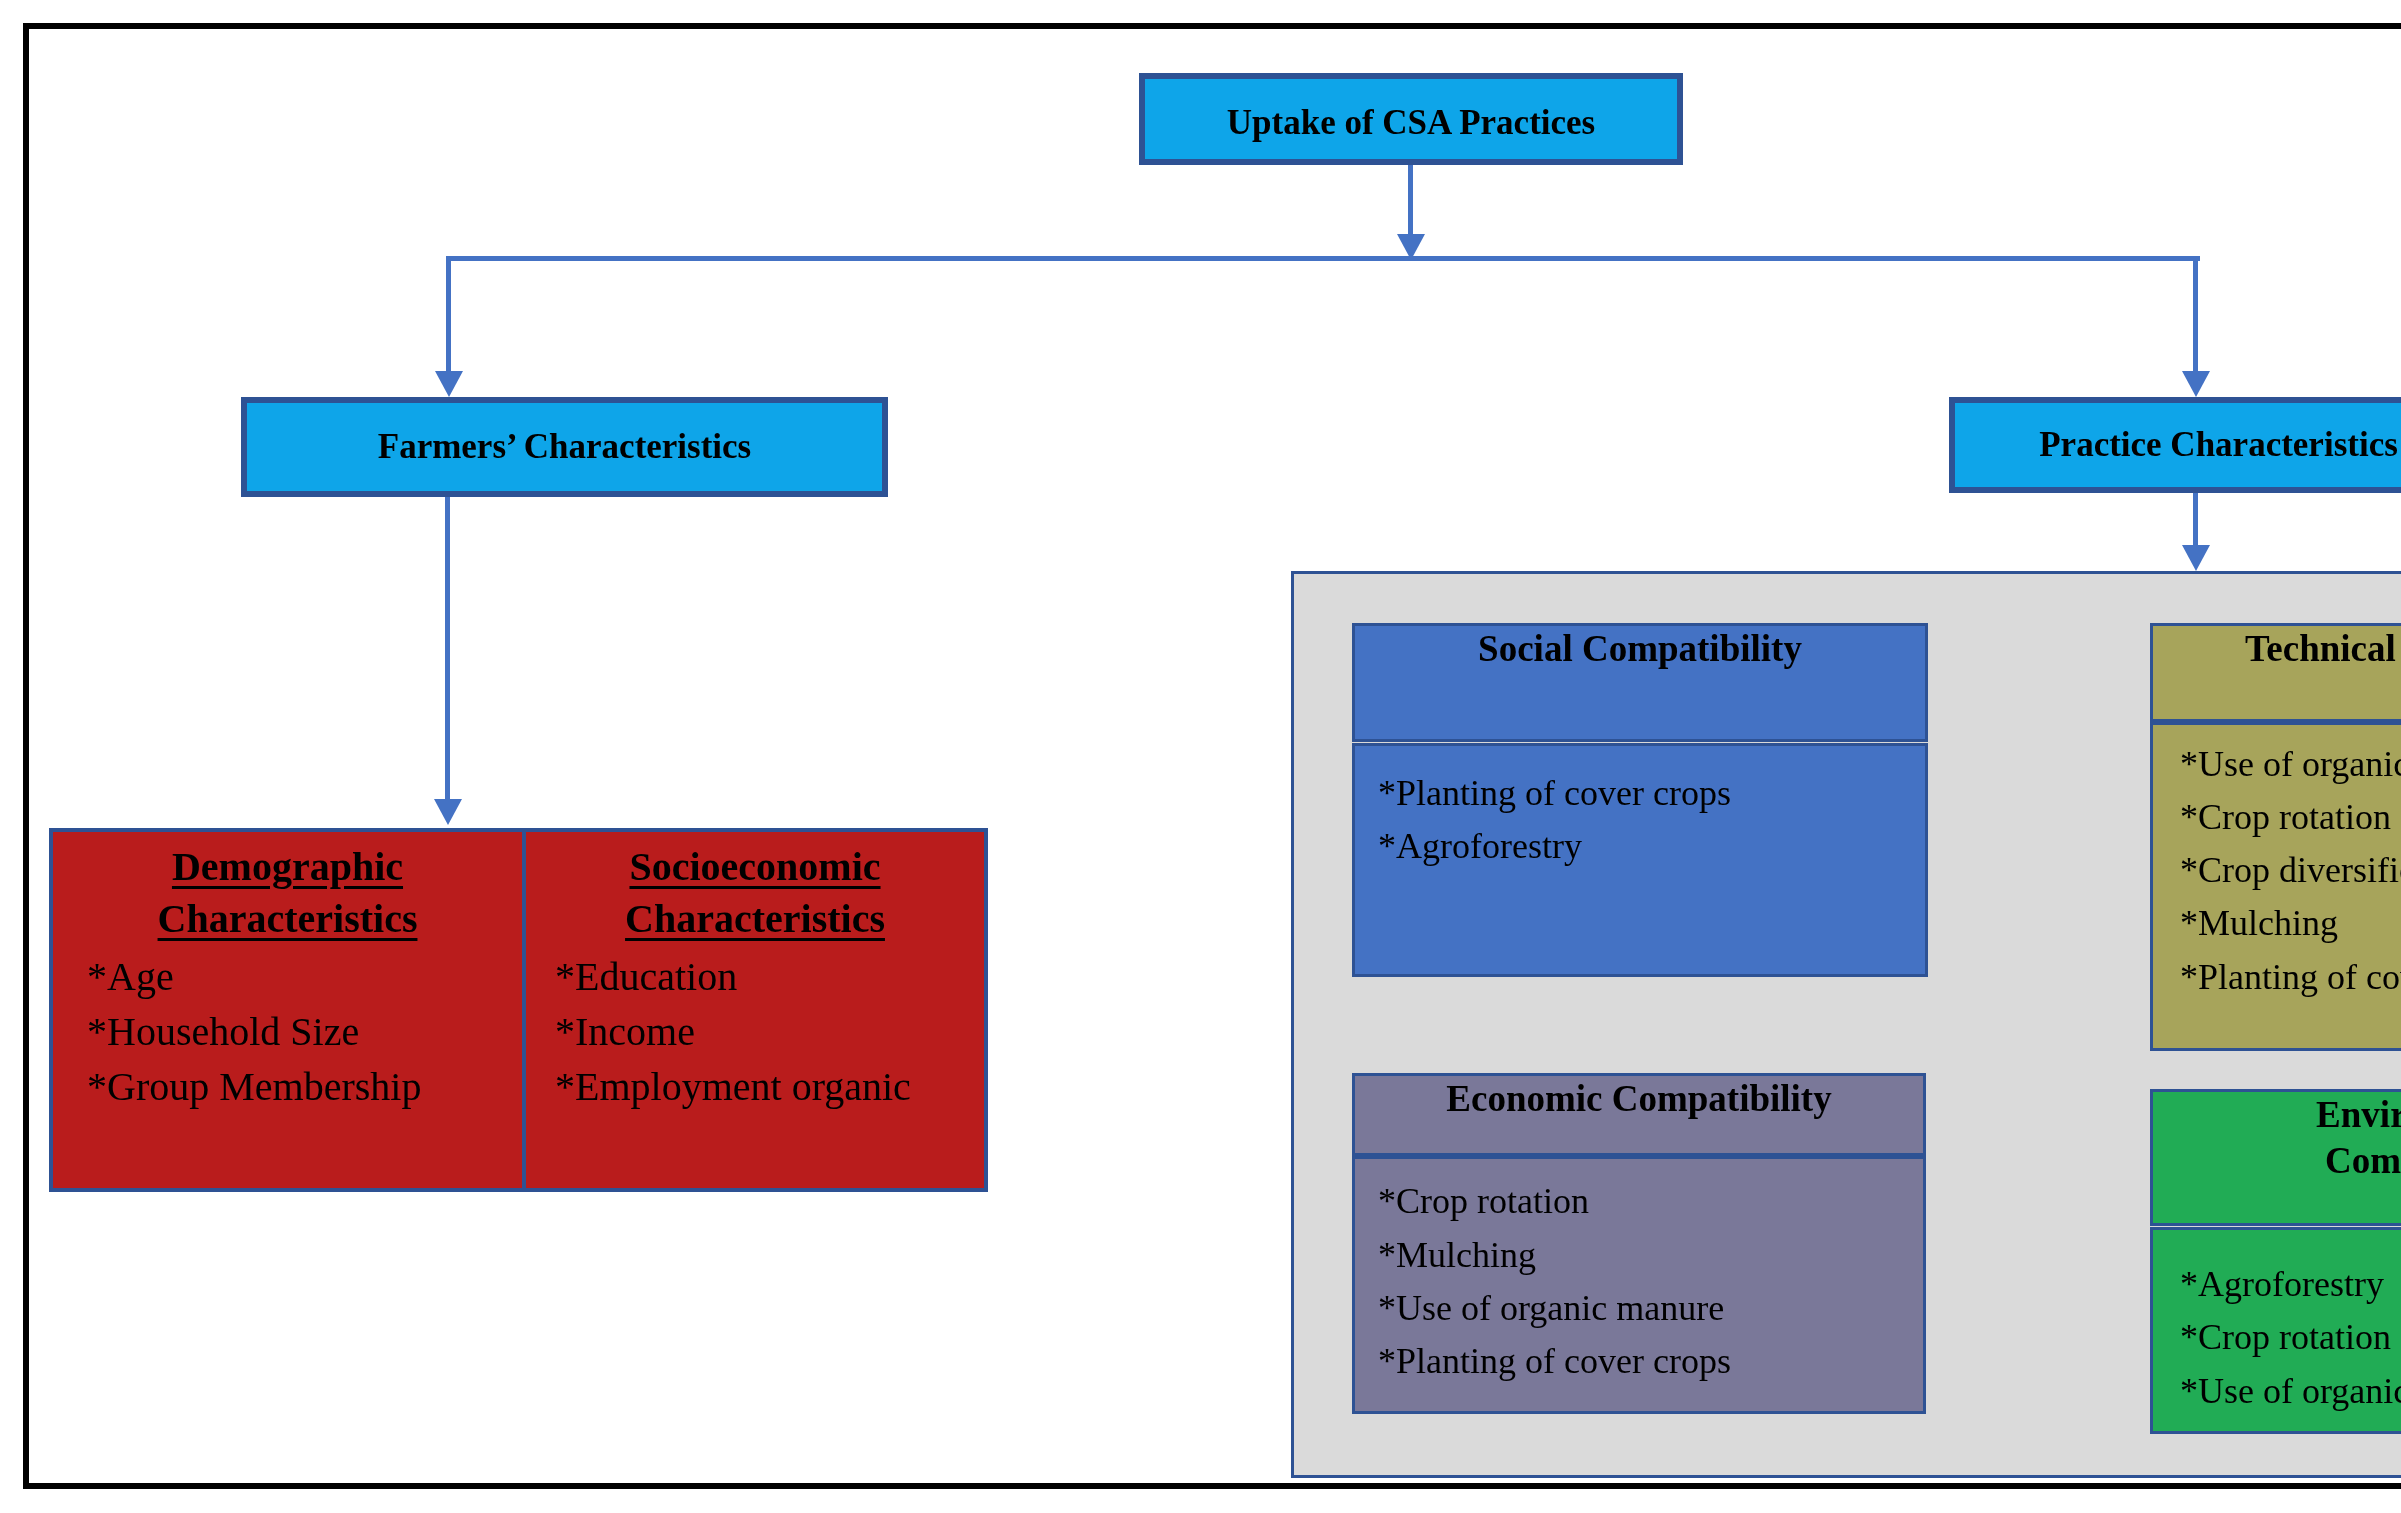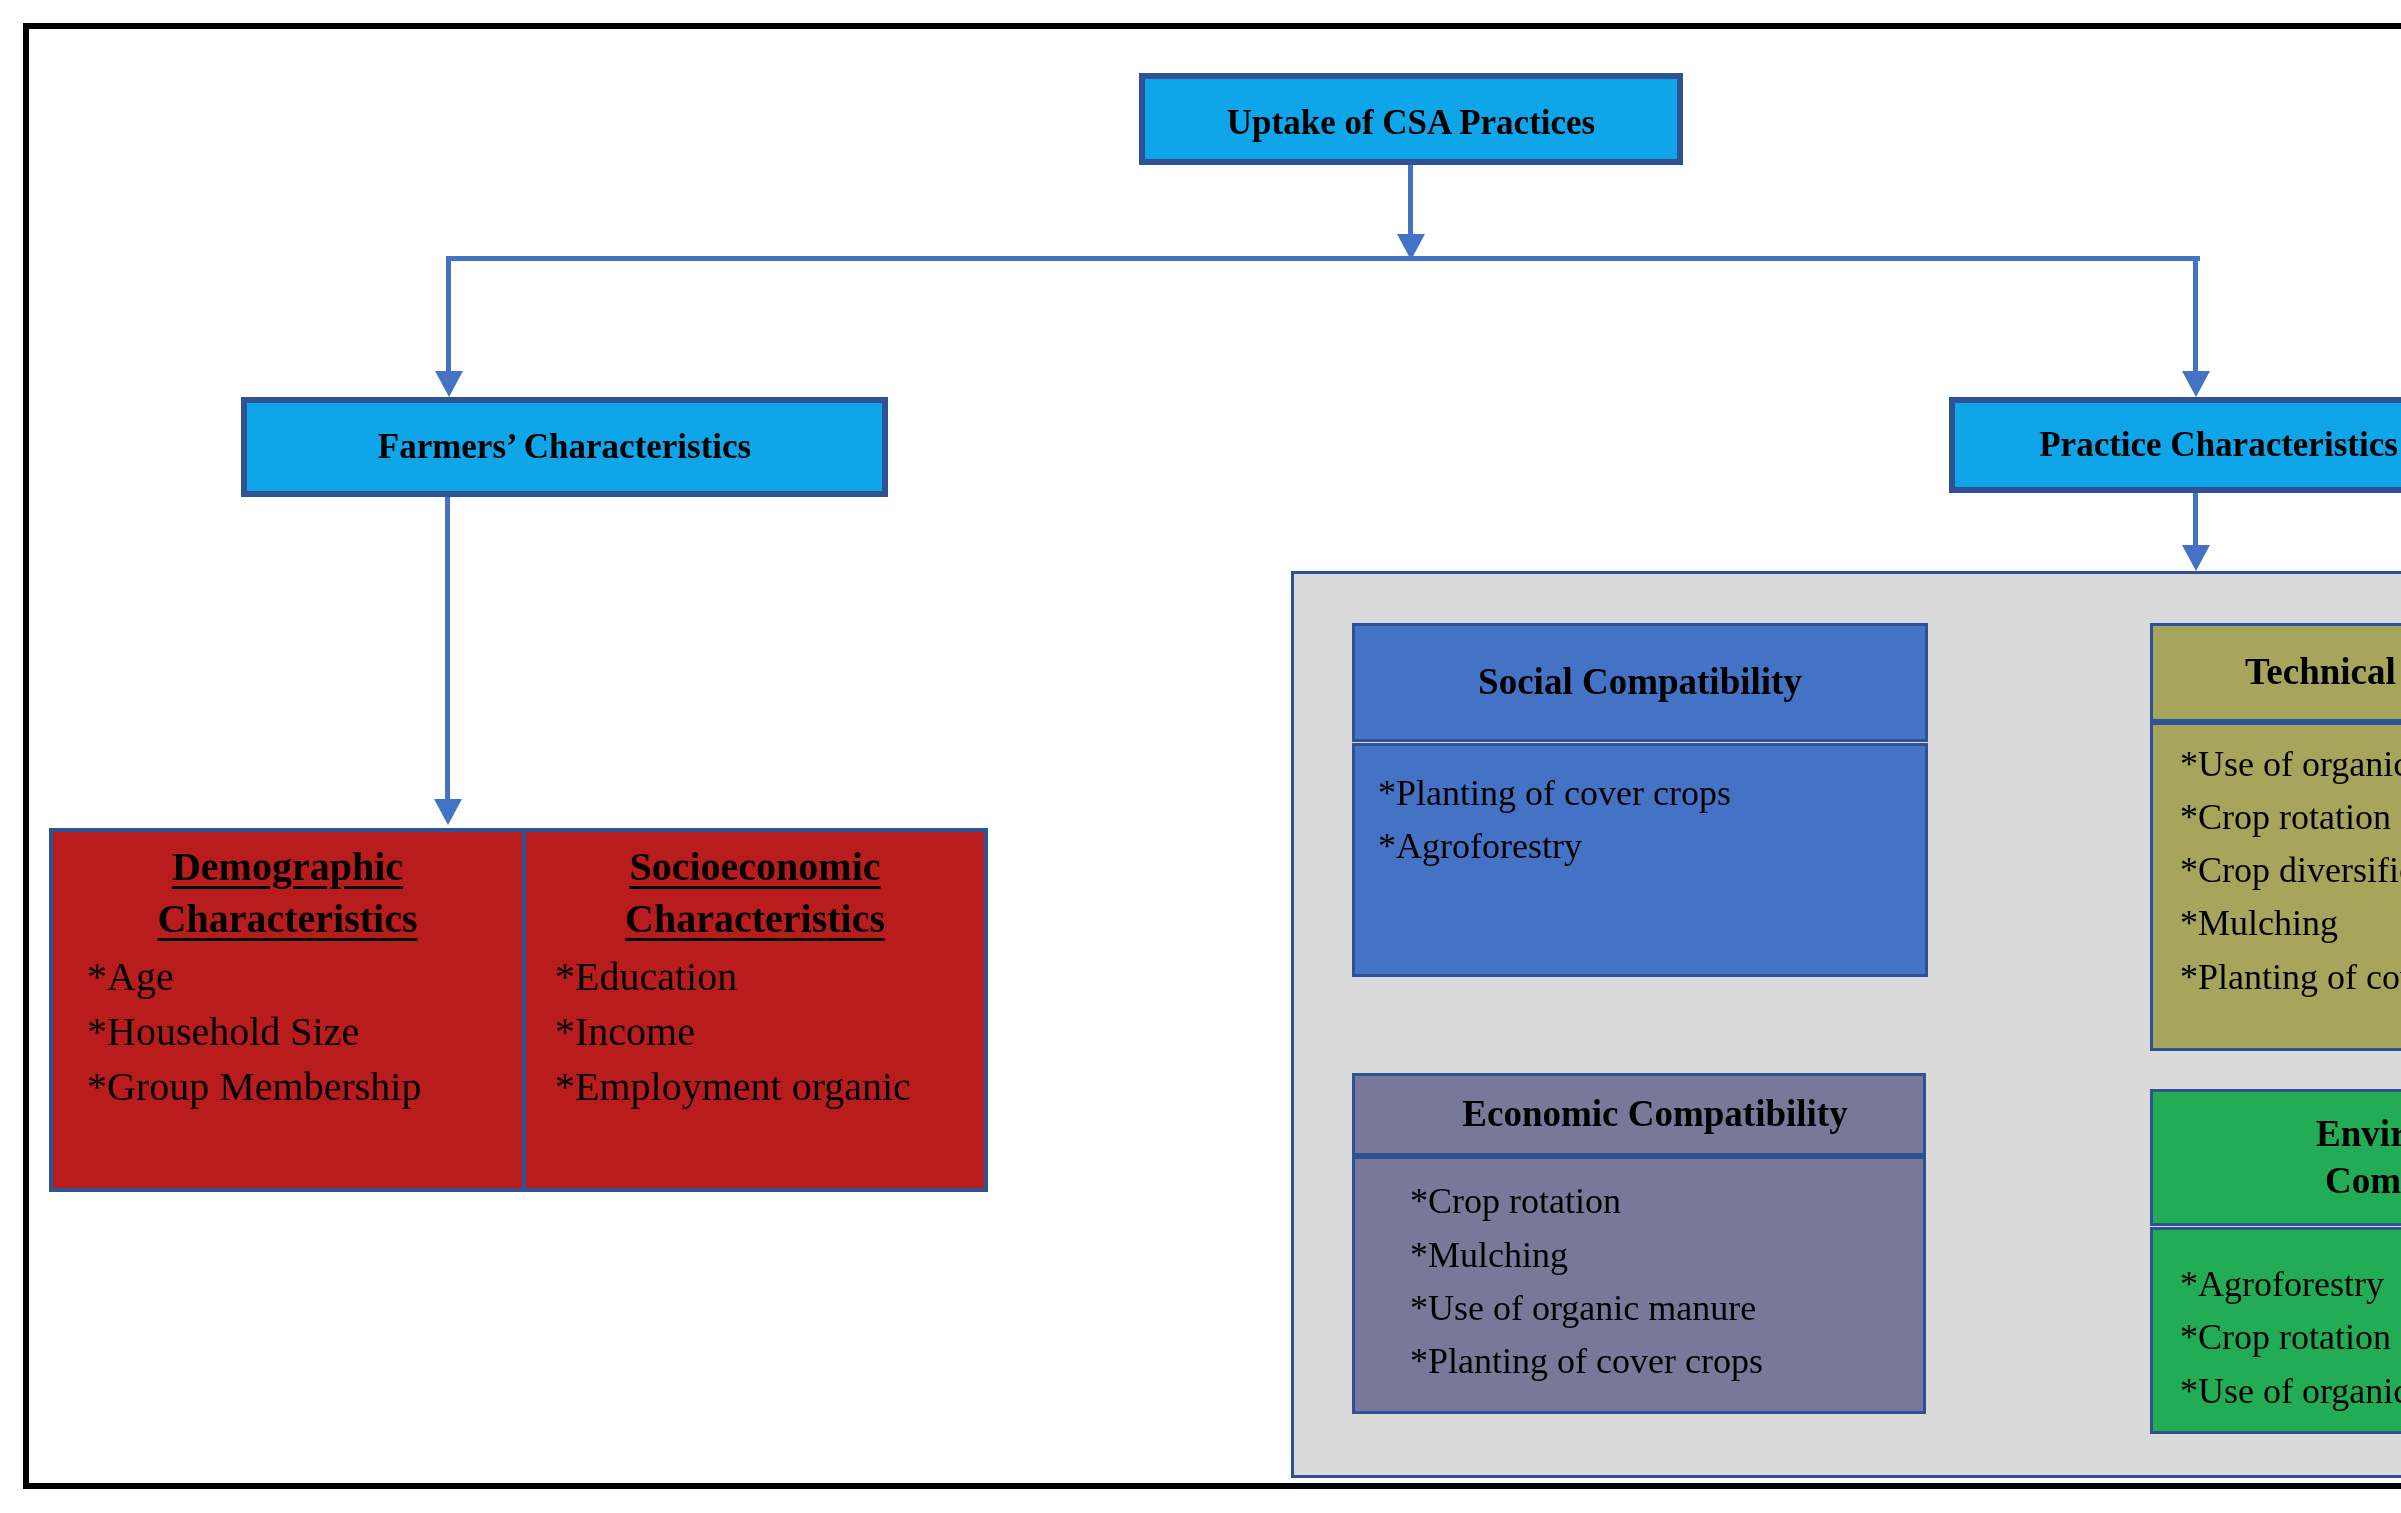--- a/index.html
+++ b/index.html
@@ -76,31 +76,31 @@
   #cell-socio .cell-items{padding-left:29px;}
 
   
   #panel{
     position:absolute;left:1291px;top:571px;width:1495px;height:907px;
     background:#DADADA;border:3.8px solid #2E5294;box-sizing:border-box;
   }
   .compat-header{
     position:absolute;
     border:3.8px solid #2E5294;box-sizing:border-box;
-    display:flex;align-items:center;justify-content:center;
+    display:flex;justify-content:center;
     text-align:center;font-weight:bold;font-size:37px;line-height:1.25;
   }
   .compat-body{
     position:absolute;
     border:3.8px solid #2E5294;box-sizing:border-box;
     font-size:36px;line-height:1.48;
   }
   .compat-body .items{padding:21px 9.6px 0 23px;}
   .blue-bg{background:#4472C4;}
-  .purple-bg{background:#7A7899;padding-left:32px;}
+  .purple-bg{background:#7A7899;}
   .olive-bg{background:#A7A45B;}
   .green-bg{background:#21AC55;}
 
   #social-header{left:1352px;top:623px;width:576px;height:119px;}
   #social-body{left:1352px;top:743px;width:576px;height:234px;}
   #economic-header{left:1352px;top:1073px;width:574px;height:83px;}
   #economic-body{left:1352px;top:1156px;width:574px;height:258px;}
   #economic-body .items{padding-top:16.3px;}
   #technical-header{left:2150px;top:623px;width:570px;height:99px;}
   #technical-body{left:2150px;top:722px;width:570px;height:329px;}

